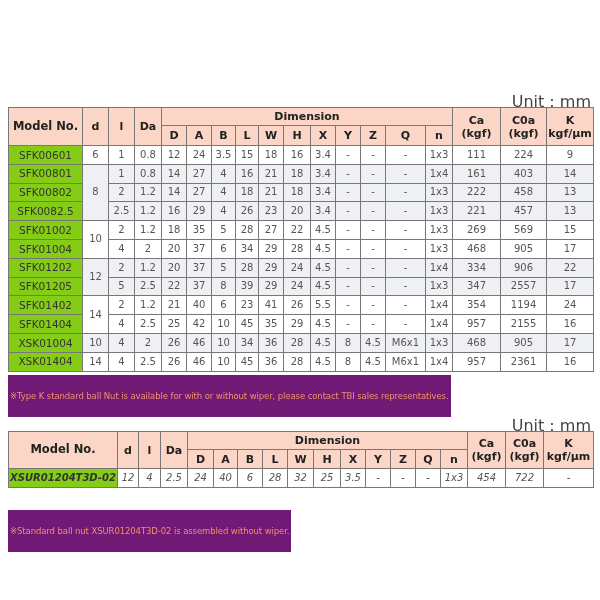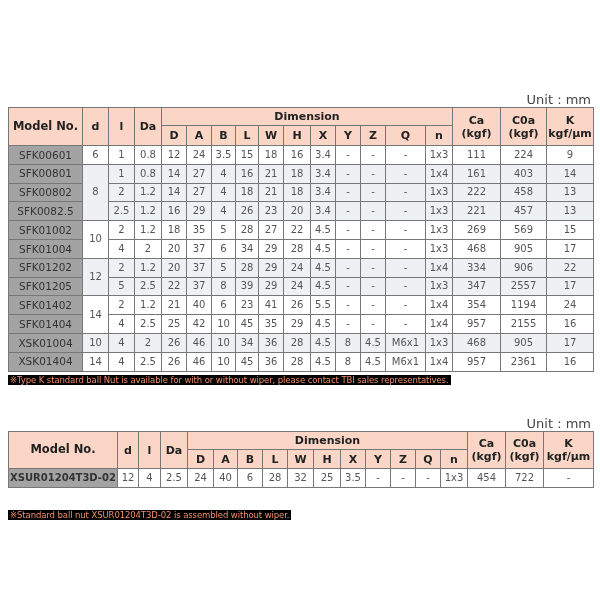--- a/index.html
+++ b/index.html
@@ -1,34 +1,34 @@
 <!DOCTYPE html>
 <html><head>
 <meta charset="utf-8">
 <style>
   html,body{margin:0;padding:0;background:#ffffff;}
   body{width:600px;height:600px;position:relative;overflow:hidden;font-family:"DejaVu Sans",sans-serif;color:#333;}
-  .unit{position:absolute;right:9px;font-size:13px;color:#444;}
+  .unit{position:absolute;right:9px;font-size:16px;color:#444;}
   table{position:absolute;left:8px;border-collapse:collapse;table-layout:fixed;padding-left:10px;}
   td,th{border:1px solid #777;text-align:center;padding:0;font-size:10px;line-height:1;white-space:nowrap;overflow:hidden;}
   th{background:#fbd6c6;color:#222;font-weight:bold;font-size:11px;}
   th.big{font-size:11.5px;}
   td{color:#555;height:17.8px;}
   td.model{background:#e6e6e6;color:#333;font-size:10.5px;}
   tr.g1 td{background:#ffffff;}
   tr.g2 td{background:#eef0f3;}
-  tr.g1 td.model, tr.g2 td.model{background:#a3a3a3;}
+  tr.g1 td.model, tr.g2 td.model{background:#84cc16;}
   td.dcell{background:#fff;}
   td.dcell.shade{background:#eef0f3;}
   tr.grp-start td{border-top:1.5px solid #444;}
   table{border:1.5px solid #444;}
-  .note{position:absolute;left:8px;font-size:8.5px;color:#f0906d;background:#000000;padding:0 2px;letter-spacing:-0.1px;}
+  .note{position:absolute;left:8px;font-size:8.5px;color:#f0906d;background:#701a75;padding:16px 2px;letter-spacing:-0.1px;}
   #t1{top:107px;width:585px;}
   #t2{top:431px;width:585px;}
-  #t2 td{height:18px;}
+  #t2 td{height:18px;font-style:italic;}
   #t2 td.model{font-size:10px;font-weight:bold;}
 </style>
 </head>
 <body>
 
 <div class="unit" style="top:92px;">Unit : mm</div>
 <table id="t1">
   <colgroup>
     <col style="width:74px">
       <col style="width:26px">

